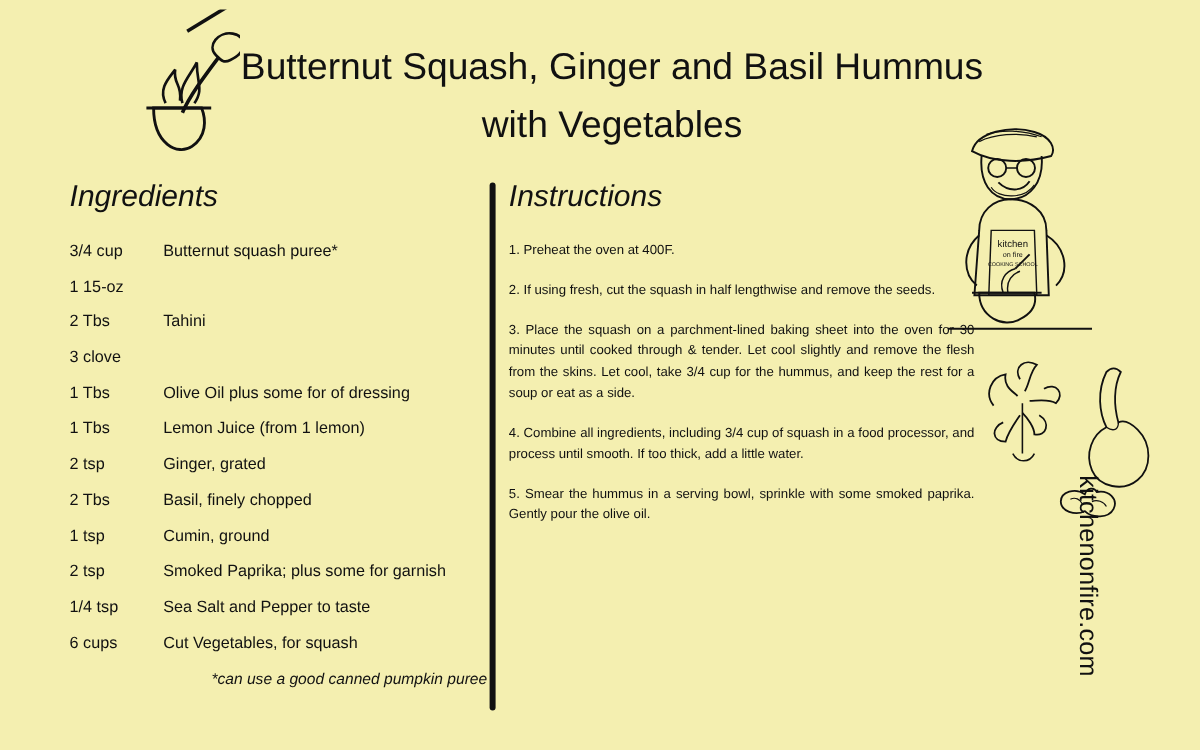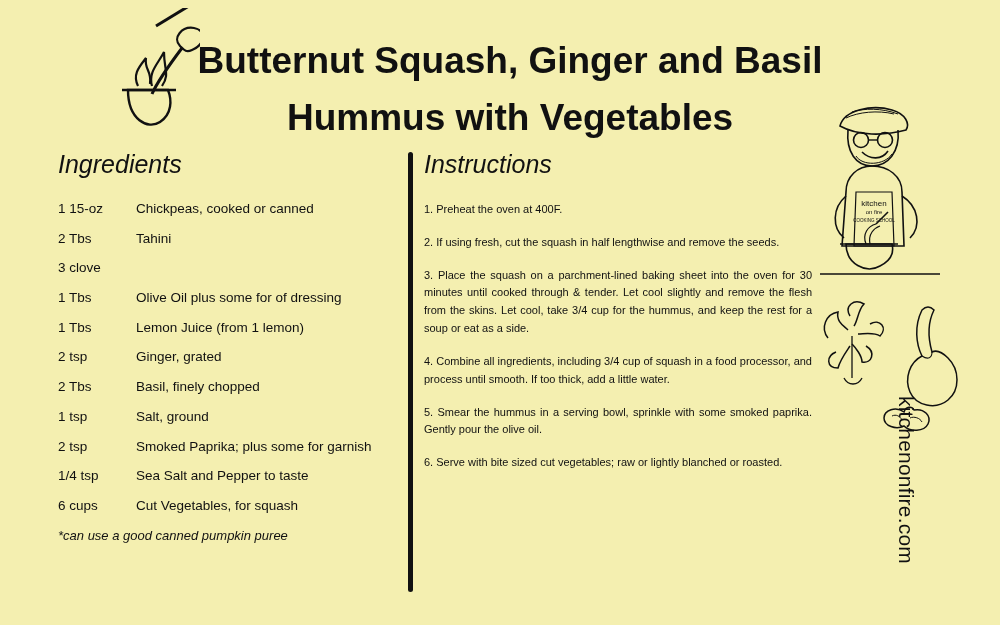--- a/index.html
+++ b/index.html
@@ -21,23 +21,23 @@
     height: 625px;
   }
 
   
   .title {
     position: absolute;
     top: 32px;
     left: 180px;
     width: 660px;
     text-align: center;
-    font-size: 37px;
+    font-size: 31px;
     line-height: 1.55;
-    font-weight: 700;
+    font-weight: 400;
     color: #111;
   }
 
   
   .logo {
     position: absolute;
     top: 8px;
     left: 60px;
     width: 140px;
     height: 130px;
@@ -87,39 +87,39 @@
     color: #111;
   }
   .ing-name {
     flex: 1;
     color: #111;
   }
   .ing-note {
     margin-top: 14px;
     font-size: 13px;
     font-style: italic;
-    text-align: left;
+    text-align: right;
     padding-right: 2px;
     color: #111;
   }
 
   
   .step {
     font-size: 11px;
     line-height: 1.62;
     text-align: justify;
     margin-bottom: 15px;
     color: #111;
   }
 
   
   .art-chef {
     position: absolute;
     top: 96px;
-    left: 806px;
+    left: 776px;
     width: 140px;
     height: 200px;
   }
   .art-veg {
     position: absolute;
     top: 300px;
     left: 818px;
     width: 150px;
     height: 135px;
   }
@@ -159,22 +159,25 @@
   </div>
 
   <div class="title">Butternut Squash, Ginger and Basil Hummus with Vegetables</div>
 
   <div class="divider"></div>
 
   <div class="col-left">
     <h2 class="section-head">Ingredients</h2>
 
     <div class="ing-row">
+      <div class="ing-qty">3/4 cup</div>
+      <div class="ing-name">Butternut squash puree*</div>
+    </div>
+    <div class="ing-row">
       <div class="ing-qty">1 15-oz</div>
-      <div class="ing-name">Chickpeas, cooked or canned</div>
     </div>
     <div class="ing-row">
       <div class="ing-qty">2 Tbs</div>
       <div class="ing-name">Tahini</div>
     </div>
     <div class="ing-row">
       <div class="ing-qty">3 clove</div>
     </div>
     <div class="ing-row">
       <div class="ing-qty">1 Tbs</div>
@@ -187,21 +190,21 @@
     <div class="ing-row">
       <div class="ing-qty">2 tsp</div>
       <div class="ing-name">Ginger, grated</div>
     </div>
     <div class="ing-row">
       <div class="ing-qty">2 Tbs</div>
       <div class="ing-name">Basil, finely chopped</div>
     </div>
     <div class="ing-row">
       <div class="ing-qty">1 tsp</div>
-      <div class="ing-name">Salt, ground</div>
+      <div class="ing-name">Cumin, ground</div>
     </div>
     <div class="ing-row">
       <div class="ing-qty">2 tsp</div>
       <div class="ing-name">Smoked Paprika; plus some for garnish</div>
     </div>
     <div class="ing-row">
       <div class="ing-qty">1/4 tsp</div>
       <div class="ing-name">Sea Salt and Pepper to taste</div>
     </div>
     <div class="ing-row">
@@ -212,21 +215,20 @@
     <div class="ing-note">*can use a good canned pumpkin puree</div>
   </div>
 
   <div class="col-right">
     <h2 class="section-head">Instructions</h2>
     <div class="step">1. Preheat the oven at 400F.</div>
     <div class="step">2. If using fresh, cut the squash in half lengthwise and remove the seeds.</div>
     <div class="step">3. Place the squash on a parchment-lined baking sheet into the oven for 30 minutes until cooked through &amp; tender. Let cool slightly and remove the flesh from the skins. Let cool, take 3/4 cup for the hummus, and keep the rest for a soup or eat as a side.</div>
     <div class="step">4. Combine all ingredients, including 3/4 cup of squash in a food processor, and process until smooth. If too thick, add a little water.</div>
     <div class="step">5. Smear the hummus in a serving bowl, sprinkle with some smoked paprika. Gently pour the olive oil.</div>
-    <div class="step">6. Serve with bite sized cut vegetables; raw or lightly blanched or roasted.</div>
   </div>
 
   <div class="art-chef">
     <svg viewBox="0 0 140 200" width="140" height="200" fill="none" stroke="#111" stroke-width="1.6">
 
       <path d="M34 30 C 38 14, 66 8, 86 14 C 100 18, 104 28, 100 34 C 78 40, 52 40, 34 30 Z"></path>
       <path d="M40 22 C 52 16, 72 14, 88 18" stroke-width="1"></path>
       <path d="M46 16 C 58 12, 76 12, 92 18" stroke-width="1"></path>
 
       <path d="M42 34 C 40 56, 50 70, 66 70 C 82 70, 94 56, 92 34"></path>

